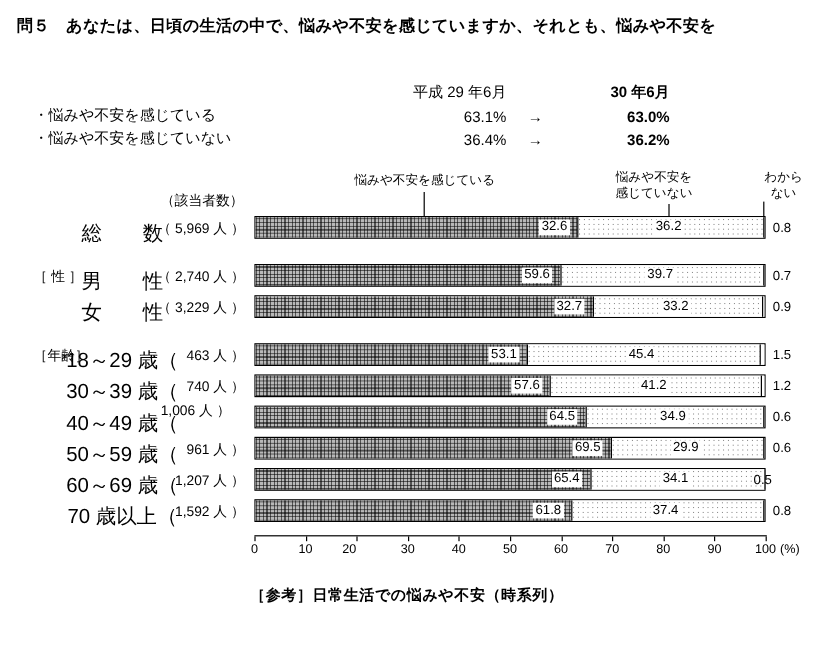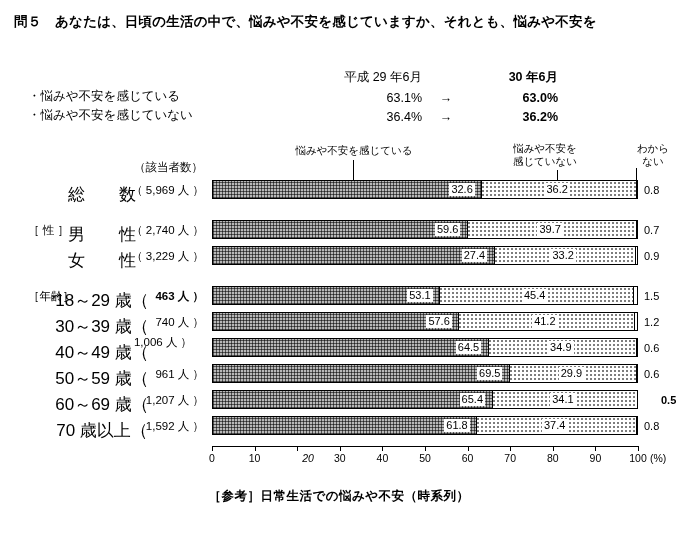--- a/index.html
+++ b/index.html
@@ -282,27 +282,27 @@
         </div>
         <div class="val-out" style="left: 644px; top: 86px;">0.7</div>
         <div class="cat-label" style="left: 52px; width: 100px; top: 111px;">女　　性</div>
         <div class="count-label" style="left: 122px; width: 82px; top: 111px;">（ 3,229 人 ）</div>
         <div class="bar-row" style="top: 108px;">
           <div class="seg seg-a" style="left: 0px; width: 280.734px;"></div>
           <div class="seg seg-b" style="left: 280.734px; width: 141.432px;"></div>
           <div class="seg seg-c" style="left: 422.166px; right: 0px;"></div>
           <div class="seg-div" style="left: 280.734px;"></div>
           <div class="seg-div" style="left: 422.166px;"></div>
-          <div class="val" style="left: 248.734px; top: 2px;">27.4</div>
+          <div class="val" style="left: 248.734px; top: 2px;">32.7</div>
           <div class="val" style="left: 337.45px; top: 2px;">33.2</div>
         </div>
         <div class="val-out" style="left: 644px; top: 112px;">0.9</div>
         <div class="grp-label" style="left: 28px; top: 151px;">［年齢］</div>
         <div class="cat-label" style="left: 52px; width: 100px; top: 151px;">18～29 歳（</div>
-        <div class="count-label" style="left: 122px; width: 82px; top: 151px; font-weight: bold;">463 人 ）</div>
+        <div class="count-label" style="left: 122px; width: 82px; top: 151px;">463 人 ）</div>
         <div class="bar-row" style="top: 148px;">
           <div class="seg seg-a" style="left: 0px; width: 226.206px;"></div>
           <div class="seg seg-b" style="left: 226.206px; width: 193.404px;"></div>
           <div class="seg seg-c" style="left: 419.61px; right: 0px;"></div>
           <div class="seg-div" style="left: 226.206px;"></div>
           <div class="seg-div" style="left: 419.61px;"></div>
           <div class="val" style="left: 194.206px; top: 2px;">53.1</div>
           <div class="val" style="left: 308.908px; top: 2px;">45.4</div>
         </div>
         <div class="val-out" style="left: 644px; top: 152px;">1.5</div>
@@ -346,21 +346,21 @@
         <div class="count-label" style="left: 122px; width: 82px; top: 255px;">1,207 人 ）</div>
         <div class="bar-row" style="top: 252px;">
           <div class="seg seg-a" style="left: 0px; width: 278.604px;"></div>
           <div class="seg seg-b" style="left: 278.604px; width: 145.266px;"></div>
           <div class="seg seg-c" style="left: 423.87px; right: 0px;"></div>
           <div class="seg-div" style="left: 278.604px;"></div>
           <div class="seg-div" style="left: 423.87px;"></div>
           <div class="val" style="left: 246.604px; top: 2px;">65.4</div>
           <div class="val" style="left: 337.237px; top: 2px;">34.1</div>
         </div>
-        <div class="val-out" style="left: 661px; top: 256px; font-weight: bold;">0.5</div>
+        <div class="val-out" style="left: 628px; top: 256px;">0.5</div>
         <div class="cat-label" style="left: 52px; width: 100px; top: 281px;">70 歳以上（</div>
         <div class="count-label" style="left: 122px; width: 82px; top: 281px;">1,592 人 ）</div>
         <div class="bar-row" style="top: 278px;">
           <div class="seg seg-a" style="left: 0px; width: 263.268px;"></div>
           <div class="seg seg-b" style="left: 263.268px; width: 159.324px;"></div>
           <div class="seg seg-c" style="left: 422.592px; right: 0px;"></div>
           <div class="seg-div" style="left: 263.268px;"></div>
           <div class="seg-div" style="left: 422.592px;"></div>
           <div class="val" style="left: 231.268px; top: 2px;">61.8</div>
           <div class="val" style="left: 328.93px; top: 2px;">37.4</div>
@@ -368,21 +368,21 @@
         <div class="val-out" style="left: 644px; top: 282px;">0.8</div>
       </div>
 
     <div id="axis-line" style="top: 308px;"></div>
     <div id="axis-ticks">
         <div class="tick" style="left: 212px; top: 309px;"></div>
         <div class="tick-lbl" style="left: 200px; top: 314px;">0</div>
         <div class="tick" style="left: 254.6px; top: 309px;"></div>
         <div class="tick-lbl" style="left: 242.6px; top: 314px;">10</div>
         <div class="tick" style="left: 297.2px; top: 309px;"></div>
-        <div class="tick-lbl" style="left: 296px; top: 314px; font-style: italic;">20</div>
+        <div class="tick-lbl" style="left: 279px; top: 314px;">20</div>
         <div class="tick" style="left: 339.8px; top: 309px;"></div>
         <div class="tick-lbl" style="left: 327.8px; top: 314px;">30</div>
         <div class="tick" style="left: 382.4px; top: 309px;"></div>
         <div class="tick-lbl" style="left: 370.4px; top: 314px;">40</div>
         <div class="tick" style="left: 425px; top: 309px;"></div>
         <div class="tick-lbl" style="left: 413px; top: 314px;">50</div>
         <div class="tick" style="left: 467.6px; top: 309px;"></div>
         <div class="tick-lbl" style="left: 455.6px; top: 314px;">60</div>
         <div class="tick" style="left: 510.2px; top: 309px;"></div>
         <div class="tick-lbl" style="left: 498.2px; top: 314px;">70</div>

